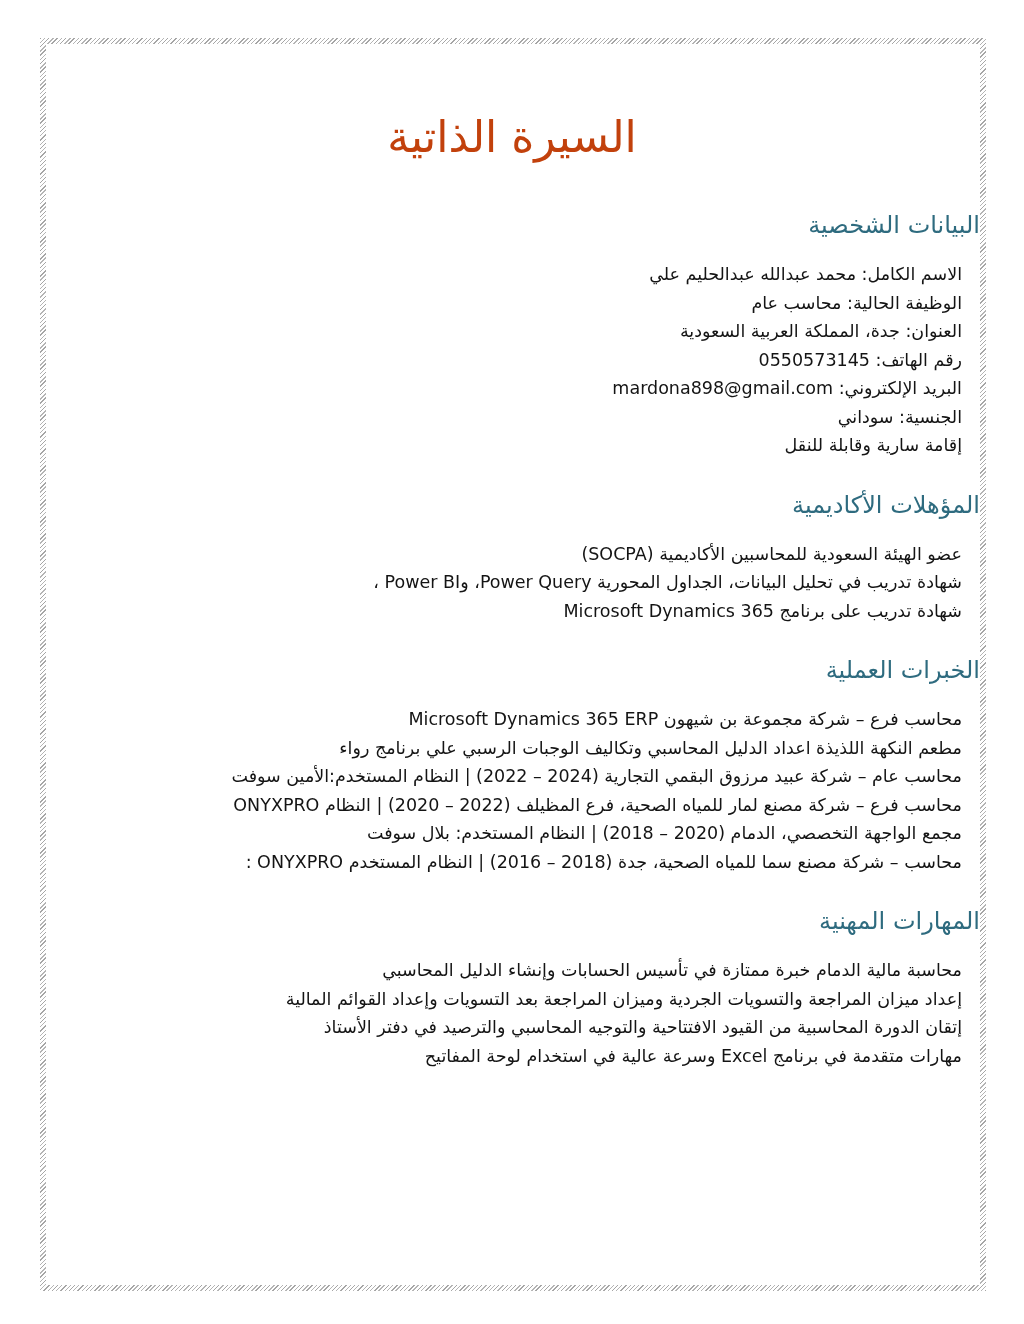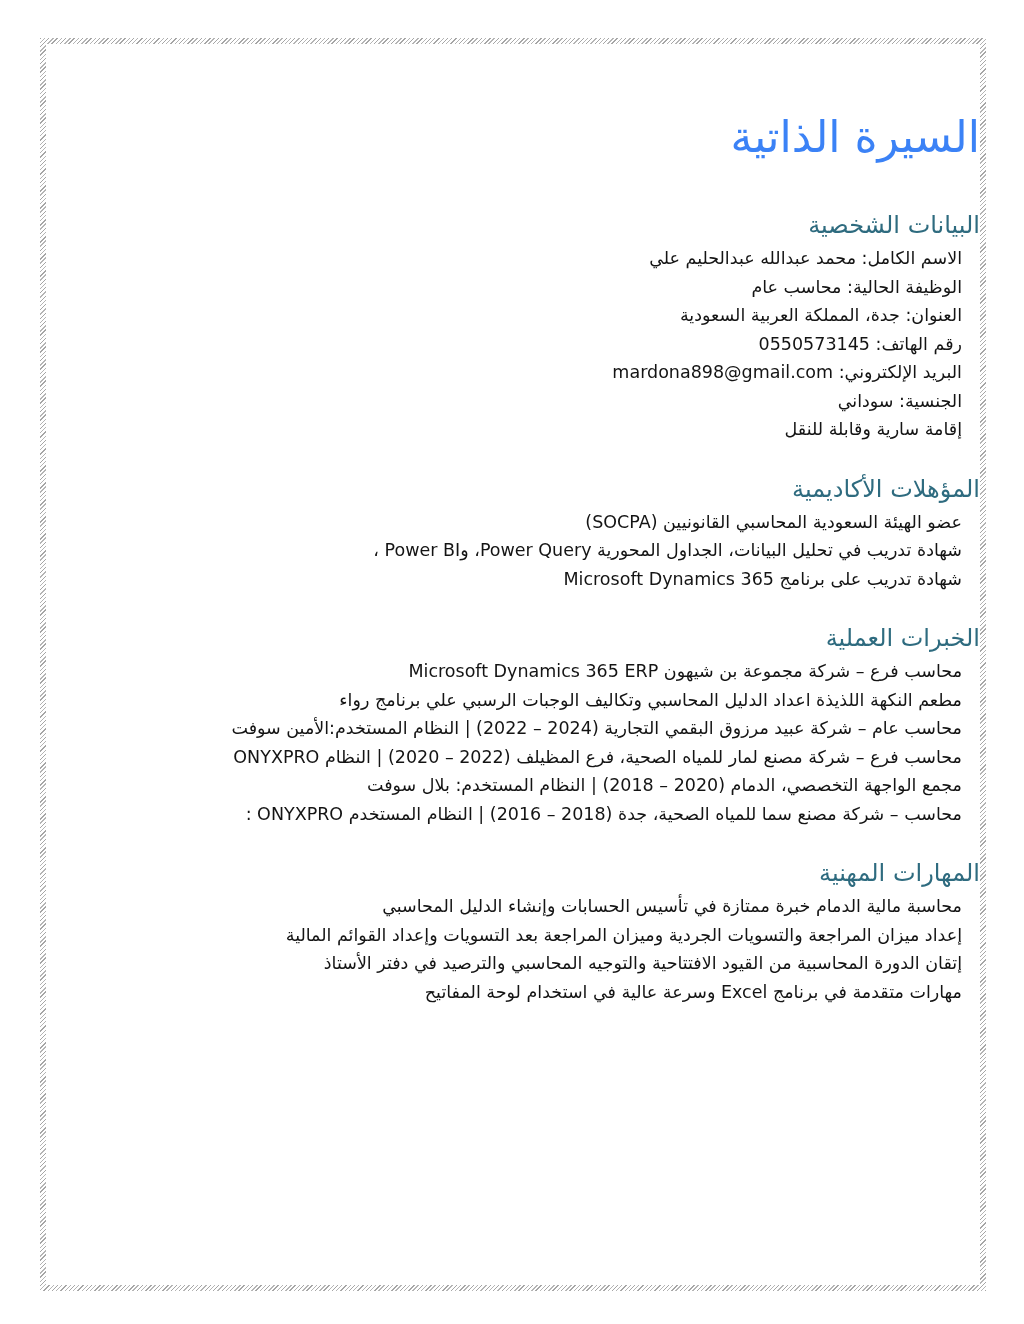--- a/index.html
+++ b/index.html
@@ -34,36 +34,37 @@
   }
   .content{
     position:absolute;
     top:38px;right:44px;left:44px;
     direction:rtl;
     text-align:right;
     color:#141414;
   }
   .doc-title{
     margin:70px 0 12px 0;
+    text-align:center;
     font-size:44px;
     line-height:58px;
     font-weight:400;
-    color:#3b82f6;
+    color:#c2410c;
   }
   .sec-h{
     font-size:24px;
     line-height:38px;
     font-weight:400;
     color:var(--heading-color);
     margin:26px 0 0 0;
   }
   .sec-h.first{margin-top:40px;}
   .sec-h.gap-large{}
   .sec-body{
-    margin:0 18px 0 0;
+    margin:16px 18px 0 0;
   }
   .line{
     margin:0;
     font-size:17.5px;
     line-height:28.5px;
     white-space:normal;
   }
 </style>
 </head>
 <body>
@@ -87,21 +88,21 @@
         <p class="line">رقم الهاتف: 0550573145</p>
         <p class="line">البريد الإلكتروني: mardona898@gmail.com</p>
         <p class="line">الجنسية: سوداني</p>
         <p class="line">إقامة سارية وقابلة للنقل</p>
       </div>
     </section>
 
     <section>
       <h2 class="sec-h">المؤهلات الأكاديمية</h2>
       <div class="sec-body">
-        <p class="line">عضو الهيئة السعودية المحاسبي القانونيين (SOCPA)</p>
+        <p class="line">عضو الهيئة السعودية للمحاسبين الأكاديمية (SOCPA)</p>
         <p class="line">شهادة تدريب في تحليل البيانات، الجداول المحورية Power Query، وPower BI ،</p>
         <p class="line">شهادة تدريب على برنامج Microsoft Dynamics 365</p>
       </div>
     </section>
 
     <section>
       <h2 class="sec-h">الخبرات العملية</h2>
       <div class="sec-body">
         <p class="line">محاسب فرع – شركة مجموعة بن شيهون Microsoft Dynamics 365 ERP</p>
         <p class="line">مطعم النكهة اللذيذة اعداد الدليل المحاسبي وتكاليف الوجبات الرسبي علي برنامج رواء</p>

